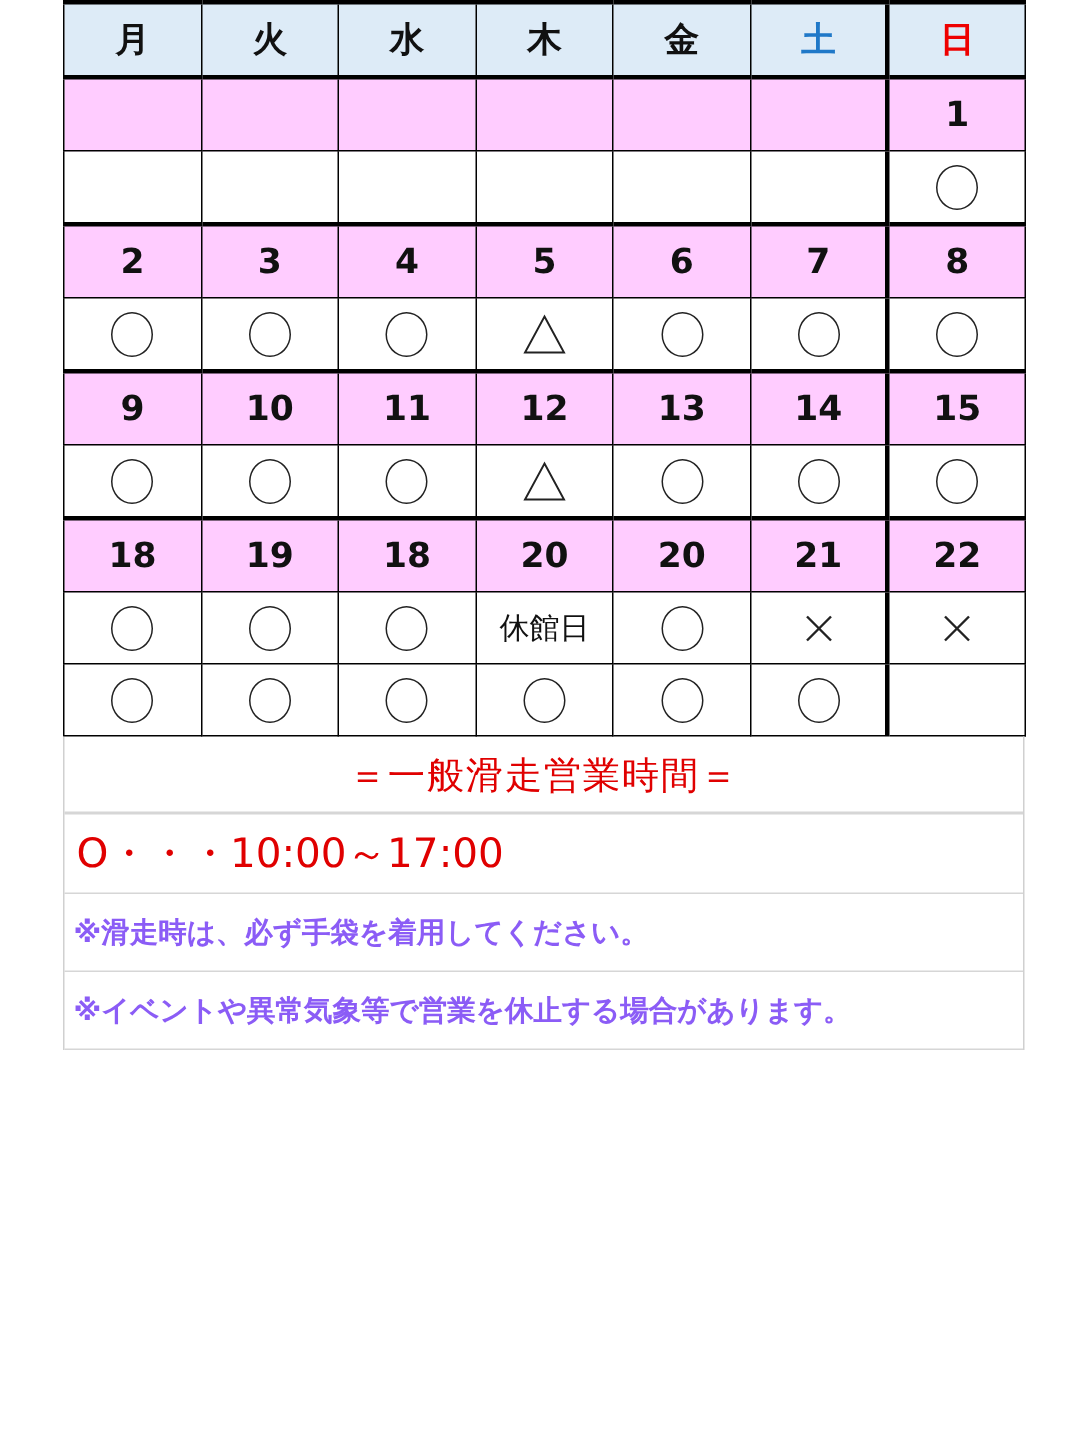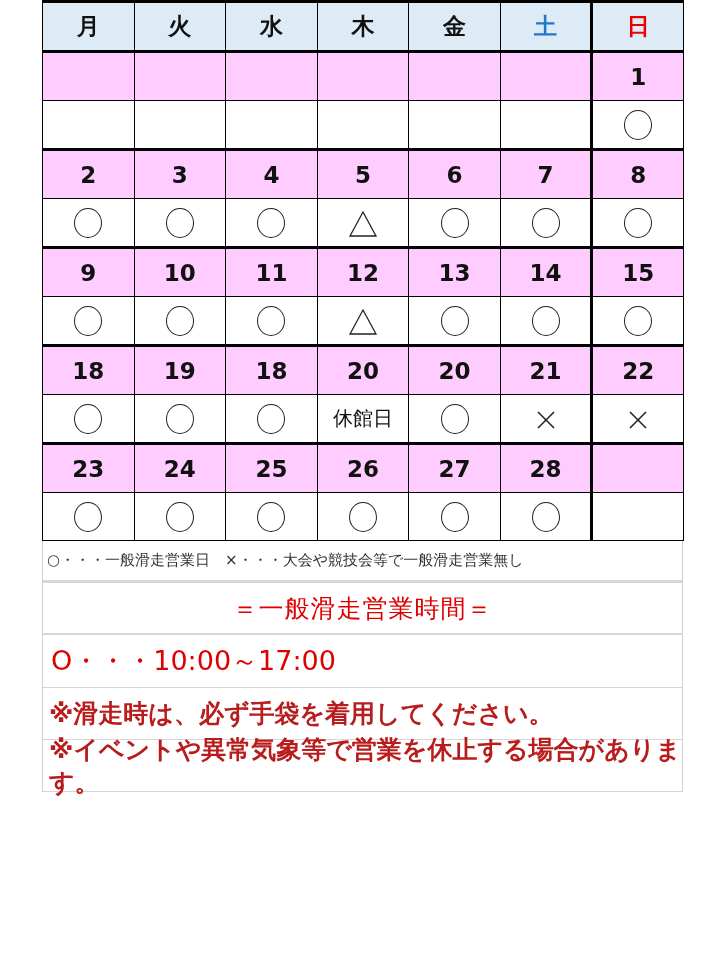--- a/index.html
+++ b/index.html
@@ -25,21 +25,21 @@
   .info { border-left: 1px solid #d0d0d0; border-right: 1px solid #d0d0d0; }
   .legend { height: 39px; border-bottom: 3px solid #d6d6d6; display: flex; align-items: center;
             font-size: 15px; color: #333; padding-left: 4px; white-space: pre; }
   .legend2 { height: 25px; border-bottom: 3px solid #d6d6d6; display: flex; align-items: center;
              font-size: 15px; color: #333; padding-left: 4px; }
   .heading { height: 50px; border-bottom: 2px solid #d6d6d6; display: flex; align-items: center; justify-content: center;
              font-size: 25px; font-weight: normal; color: #E00000; letter-spacing: 1px; }
   .hours { height: 52px; border-bottom: 1px solid #d6d6d6; display: flex; align-items: center;
            font-size: 27px; color: #E00000; padding-left: 8px; white-space: pre; }
   .note { height: 51px; border-bottom: 1px solid #d6d6d6; display: flex; align-items: center;
-          font-size: 25px; font-weight: bold; color: #b91c1c; padding-left: 6px; }
+          font-size: 19px; font-weight: bold; color: #8b5cf6; padding-left: 6px; }
 </style>
 </head>
 <body>
 
 <div class="sheet">
 
   <table class="cal">
     <tbody>
         <tr class="cal-head">
       <th>月</th>
@@ -127,41 +127,31 @@
           <td><span class="circle"></span></td>
           <td><svg width="22" height="22" viewBox="0 0 22 22" style="vertical-align:middle">
               <line x1="3" y1="3" x2="19" y2="19" stroke="#222" stroke-width="1.6"></line>
               <line x1="19" y1="3" x2="3" y2="19" stroke="#222" stroke-width="1.6"></line>
             </svg></td>
           <td class="sun"><svg width="22" height="22" viewBox="0 0 22 22" style="vertical-align:middle">
               <line x1="3" y1="3" x2="19" y2="19" stroke="#222" stroke-width="1.6"></line>
               <line x1="19" y1="3" x2="3" y2="19" stroke="#222" stroke-width="1.6"></line>
             </svg></td>
         </tr>
-        <tr class="date-row week-top">
-          <td>23</td>
-          <td>24</td>
-          <td>25</td>
-          <td>26</td>
-          <td>27</td>
-          <td>28</td>
-          <td class="sun"></td>
-        </tr>
         <tr class="mark-row">
           <td><span class="circle"></span></td>
           <td><span class="circle"></span></td>
           <td><span class="circle"></span></td>
           <td><span class="circle"></span></td>
           <td><span class="circle"></span></td>
           <td><span class="circle"></span></td>
           <td class="sun"></td>
         </tr>
       </tbody>
   </table>
 
   <div class="info">
-    <div class="legend">○・・・一般滑走営業日　×・・・大会や競技会等で一般滑走営業無し</div>
     <div class="heading">＝一般滑走営業時間＝</div>
     <div class="hours">O・・・10:00～17:00</div>
     <div class="note">※滑走時は、必ず手袋を着用してください。</div>
     <div class="note">※イベントや異常気象等で営業を休止する場合があります。</div>
   </div>
 </div>
 
 </body></html>

